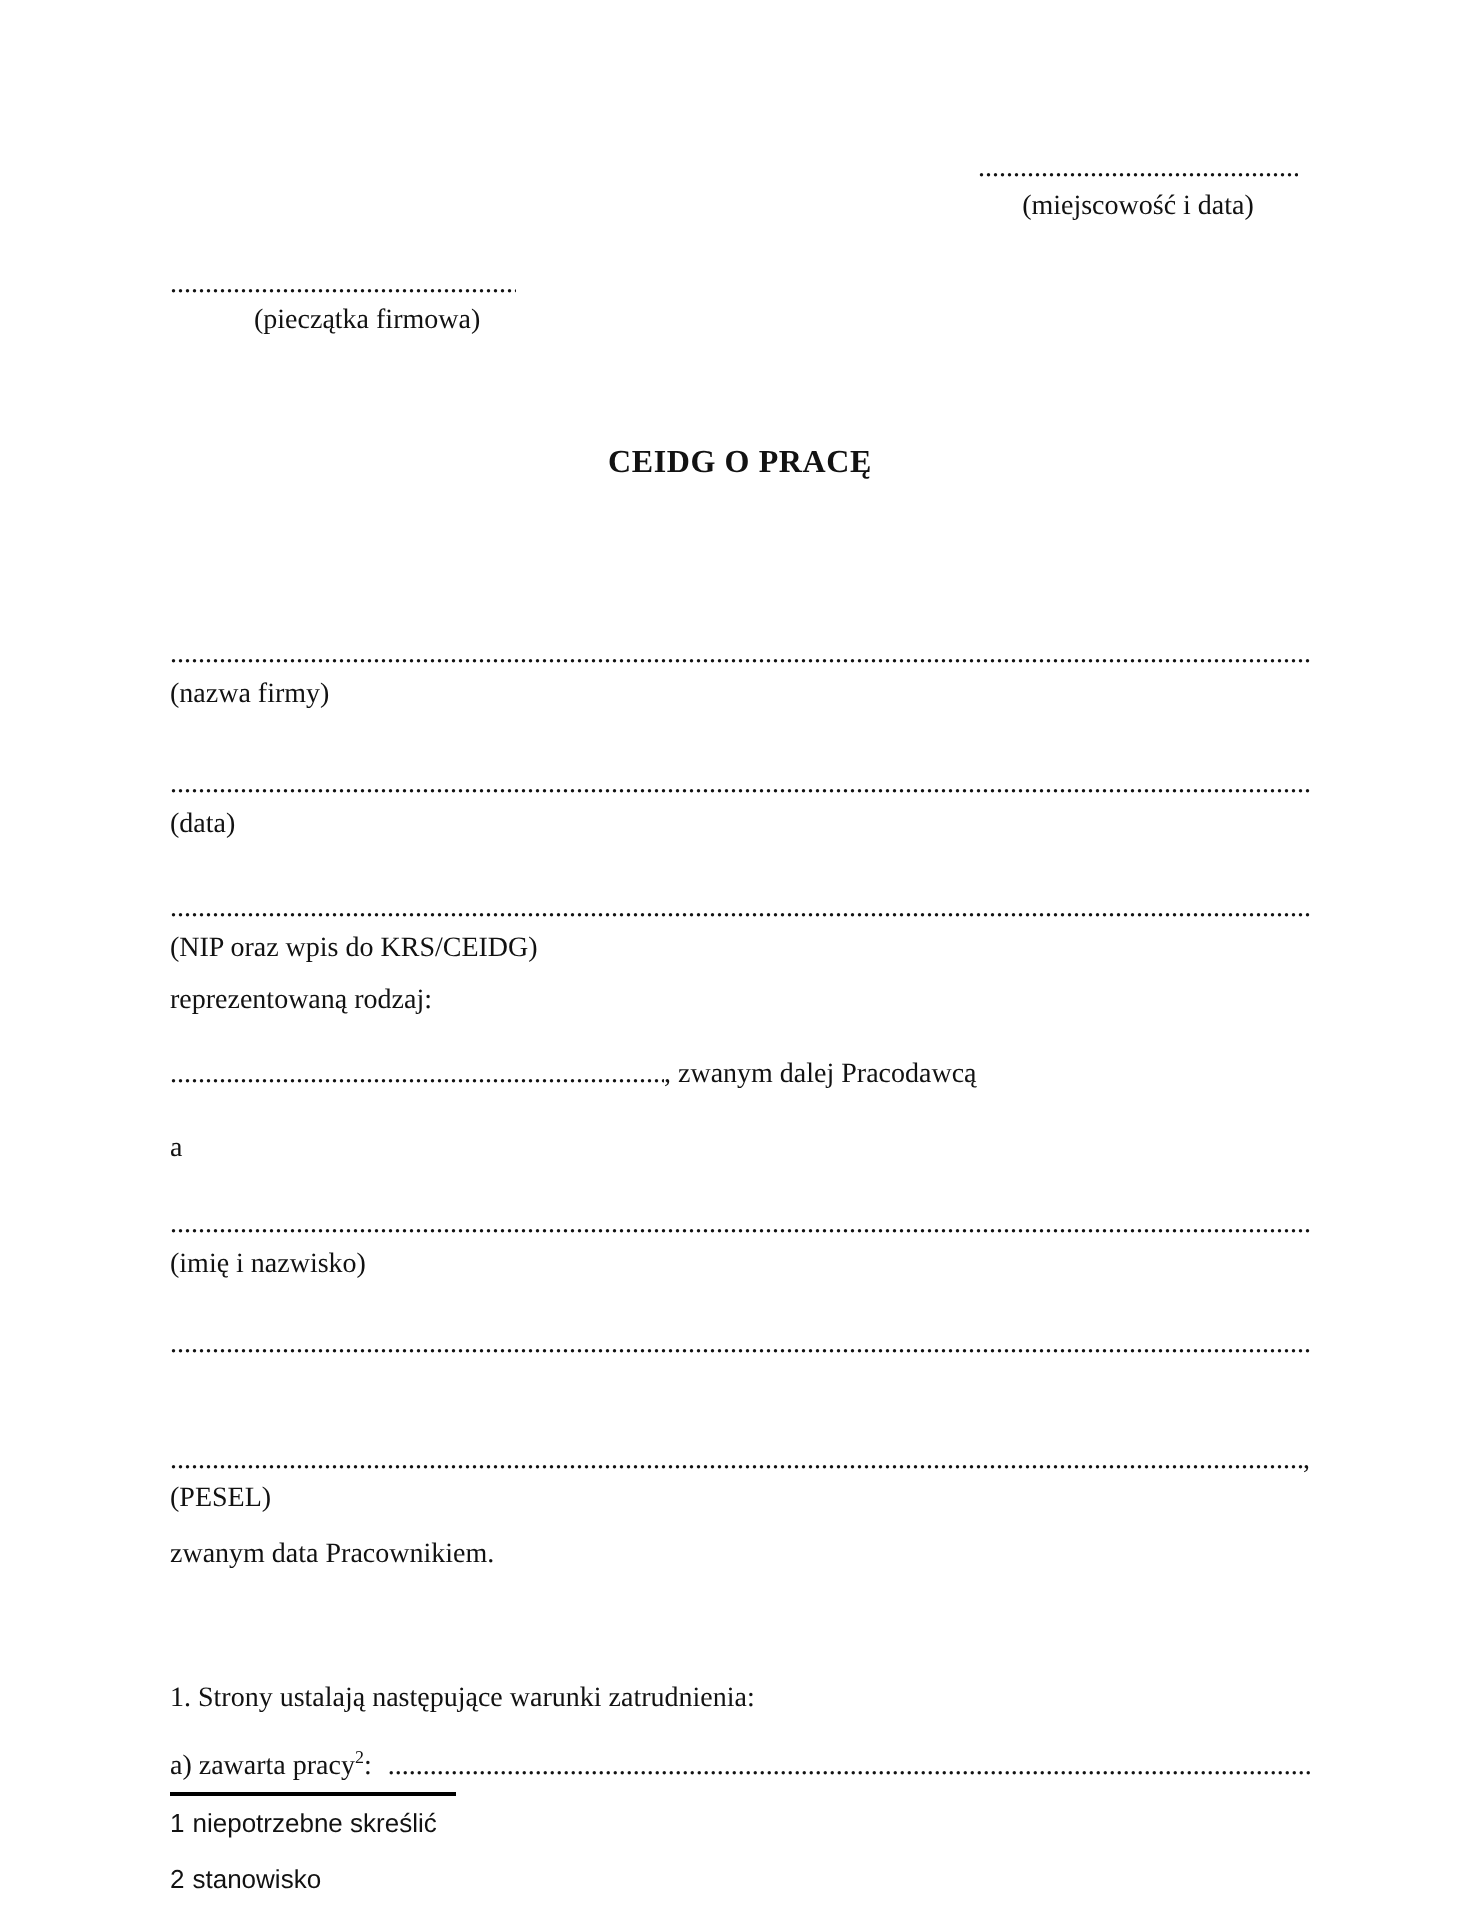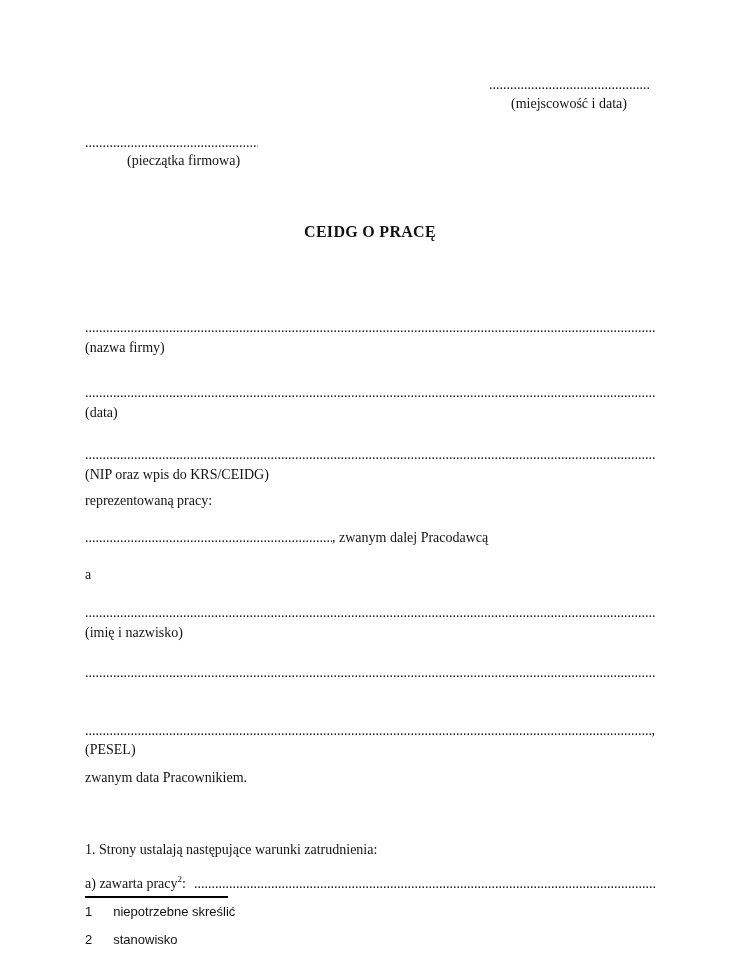--- a/index.html
+++ b/index.html
@@ -52,21 +52,21 @@
   .hdr-right-line { left: 489px; right: auto; width: 160px; }
   .hdr-right-label { left: 489px; right: auto; width: 160px; text-align: center; line-height: 18px; }
   .hdr-left-line { left: 85px; right: auto; width: 173px; }
   .hdr-left-label { left: 127px; right: auto; line-height: 18px; }
   .fn-rule { left: 85px; right: auto; width: 143px; border-top: 2px solid #000; height: 0; }
   .fn {
     font-family: "Liberation Sans", "DejaVu Sans", sans-serif;
     font-size: 13px;
     line-height: 16px;
   }
-  .fn .fn-text { margin-left: 21px; }
+  .fn .fn-text { margin-left: 4px; }
 </style>
 </head>
 <body>
 
 <div class="page">
 
   <div class="abs dotline hdr-right-line" style="top:76px">..............................................................................................................................................................................................</div>
   <div class="abs hdr-right-label" style="top:95px">(miejscowość i data)</div>
 
   <div class="abs dotline hdr-left-line" style="top:134px">..............................................................................................................................................................................................</div>
@@ -83,21 +83,21 @@
   <div class="abs" style="top:384px">
     <div class="dotline">..............................................................................................................................................................................................</div>
     <div class="field-label">(data)</div>
   </div>
 
   <div class="abs" style="top:446px">
     <div class="dotline">..............................................................................................................................................................................................</div>
     <div class="field-label">(NIP oraz wpis do KRS/CEIDG)</div>
   </div>
 
-  <div class="abs plain" style="top:492px">reprezentowaną pracy:</div>
+  <div class="abs plain" style="top:492px">reprezentowaną rodzaj:</div>
 
   <div class="abs plain" style="top:529px"><span class="inline-dots" style="width:247px">..............................................................................................................................................................................................</span><span>, zwanym dalej Pracodawcą</span></div>
 
   <div class="abs plain" style="top:566px">a</div>
 
   <div class="abs" style="top:604px">
     <div class="dotline">..............................................................................................................................................................................................</div>
     <div class="field-label">(imię i nazwisko)</div>
   </div>
 

